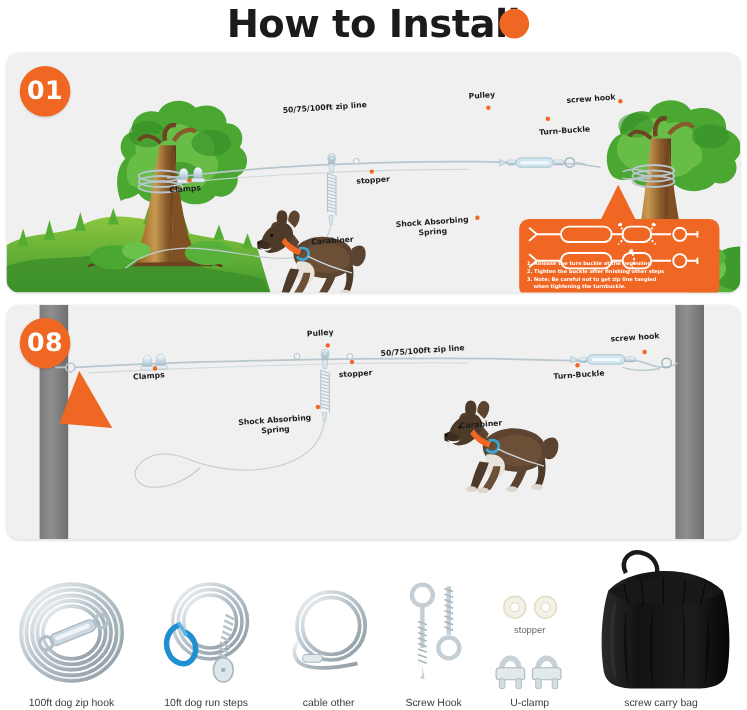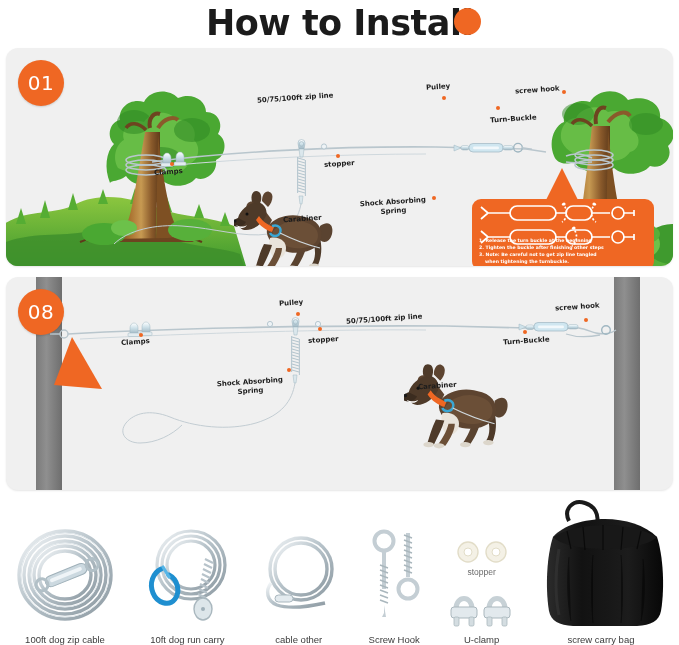--- a/index.html
+++ b/index.html
@@ -37,21 +37,21 @@
   }
   #panel-01 { top: 48px; height: 218px; }
   #panel-02 { top: 277px; height: 213px; }
 
   .badge {
     position: absolute; left: 12px; top: 12px;
     width: 46px; height: 46px; border-radius: 50%;
     background: #ef6723;
     display: flex; align-items: center; justify-content: center;
     color: #fff; font-family: "DejaVu Sans", sans-serif;
-    font-weight: normal; font-size: 20px; letter-spacing: 0.5px;
+    font-weight: bold; font-size: 23px; letter-spacing: 0.5px;
     z-index: 40; box-shadow: 0 1px 2px rgba(0,0,0,.15); text-align: right;
   }
 
   
   .lbl {
     position: absolute; z-index: 30;
     font-family: "DejaVu Sans", sans-serif;
     font-weight: bold; font-size: 7px; color: #1d1d1d;
     white-space: nowrap; line-height: 1.25;
     transform: rotate(-4deg);
@@ -524,21 +524,21 @@
           </g>
 
           <g transform="rotate(-22 55 58)">
             <rect x="34" y="53" width="44" height="11" rx="5.5" fill="#ccd9e0" stroke="#9fb0b9" stroke-width="1"></rect>
             <rect x="39" y="56" width="34" height="4" rx="2" fill="#eff4f7"></rect>
             <circle cx="30" cy="58.5" r="6" fill="none" stroke="#b2c0c7" stroke-width="3"></circle>
             <circle cx="84" cy="58.5" r="6" fill="none" stroke="#b2c0c7" stroke-width="3"></circle>
           </g>
         </svg>
       </div>
-      <div class="prod-cap">100ft dog zip cable</div>
+      <div class="prod-cap">100ft dog zip hook</div>
     </div>
 
     <div class="prod">
       <div class="prod-img">
         <svg width="104" height="112" viewBox="0 0 104 112">
           <g fill="none" stroke="url(#wireG)" stroke-width="3.2">
             <ellipse cx="56" cy="48" rx="34" ry="34"></ellipse>
             <ellipse cx="56" cy="48" rx="29" ry="29"></ellipse>
             <ellipse cx="56" cy="48" rx="24" ry="24"></ellipse>
           </g>
@@ -551,21 +551,21 @@
           <g>
             <g stroke="#b7c3ca" stroke-width="2.2" fill="none">
               <path d="M70,42 l8,4 M69,47 l8,4 M68,52 l8,4 M67,57 l8,4 M66,62 l8,4
                        M65,67 l8,4 M64,72 l8,4 M63,77 l8,4"></path>
             </g>
             <ellipse cx="68" cy="92" rx="9" ry="11" fill="#dde6ea" stroke="#a9b7be" stroke-width="1.4"></ellipse>
             <circle cx="68" cy="92" r="2" fill="#9fb0b9"></circle>
           </g>
         </svg>
       </div>
-      <div class="prod-cap">10ft dog run carry</div>
+      <div class="prod-cap">10ft dog run steps</div>
     </div>
 
     <div class="prod">
       <div class="prod-img">
         <svg width="88" height="112" viewBox="0 0 88 112">
           <g fill="none" stroke="url(#wireG)" stroke-width="3.4">
             <ellipse cx="46" cy="52" rx="31" ry="31"></ellipse>
             <ellipse cx="46" cy="52" rx="26" ry="26"></ellipse>
           </g>
           <path d="M16,66 C10,74 12,84 22,88 C34,92 52,90 70,86" fill="none" stroke="url(#wireG)" stroke-width="3.4"></path>

